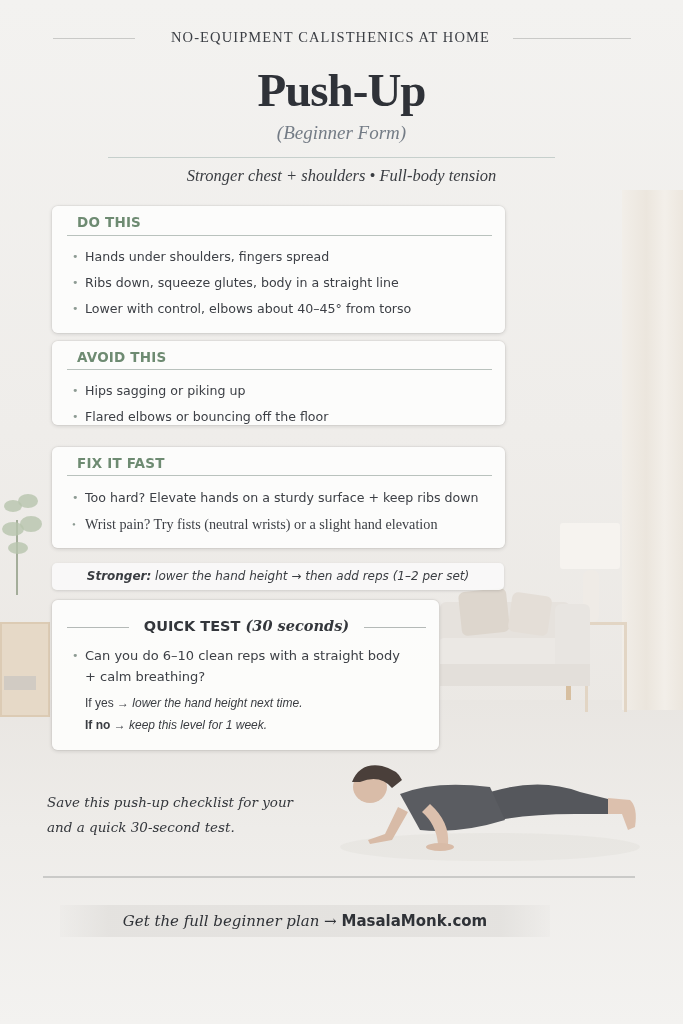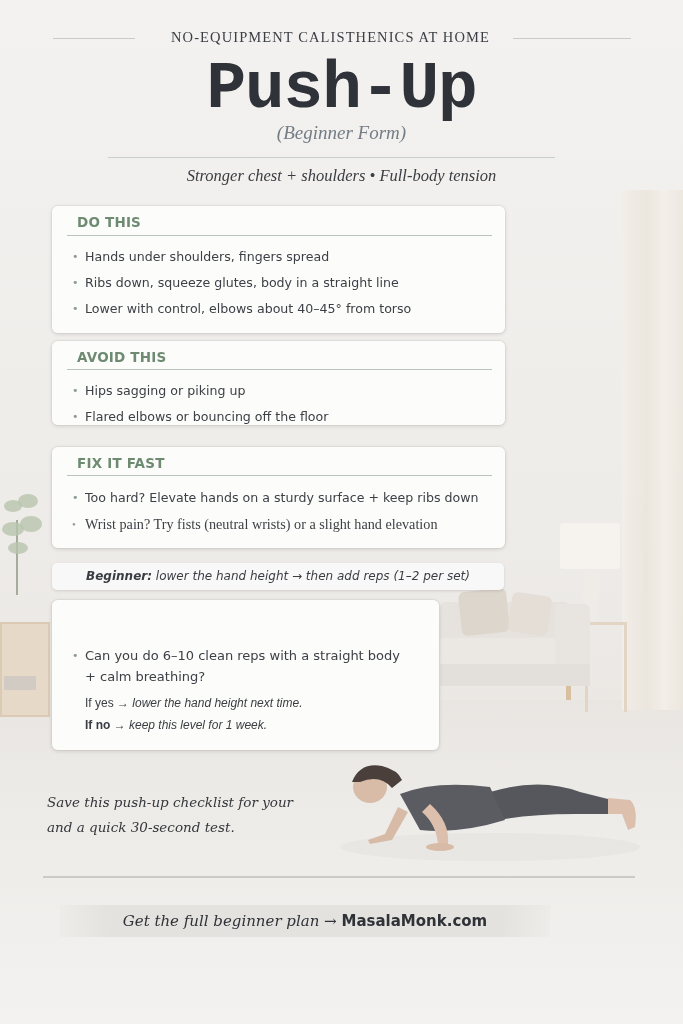--- a/index.html
+++ b/index.html
@@ -32,21 +32,21 @@
     .plant .leaf { position: absolute; background: #b7c4ad; border-radius: 50%; opacity: .8; }
     .plant .stem { position: absolute; left: 16px; top: 30px; width: 2px; height: 75px; background: #a4ad9a; }
     .shelf { position: absolute; left: 0; top: 622px; width: 50px; height: 95px; background: #e6d9c7; border: 2px solid #dccbb4; }
     .shelf .books { position: absolute; left: 2px; top: 52px; width: 32px; height: 14px; background: #d1cbc3; }
 
     .header-rule { position: absolute; top: 38px; height: 1px; background: #c9c9c7; }
     .kicker { position: absolute; left: 0; width: 661px; top: 29px; text-align: center;
       font-family: "Liberation Serif", serif; font-size: 14.5px; letter-spacing: 1.1px; color: #3b3e44; }
     .kicker span { background: transparent; padding: 0 10px; }
     .title { position: absolute; left: 0; width: 683px; top: 54px; text-align: center;
-      font-family: Liberation Mono, monospace; font-size: 66px; line-height: 72px; color: #2f3238; letter-spacing: -1px; }
+      font-family: Liberation Serif, serif; font-size: 47px; line-height: 72px; color: #2f3238; letter-spacing: -1px; }
     .subtitle { position: absolute; left: 0; width: 683px; top: 122px; text-align: center;
       font-family: "Liberation Serif", serif; font-style: italic; font-size: 19px; color: #747c86; }
     .sub-rule { position: absolute; left: 108px; width: 447px; top: 157px; height: 1px; background: #c6cfcc; }
     .tagline { position: absolute; left: 0; width: 683px; top: 166px; text-align: center;
       font-family: "Liberation Serif", serif; font-style: italic; font-size: 16.5px; color: #3a3d42; }
 
     .card { position: absolute; background: rgba(253,253,252,0.93); border-radius: 6px;
       box-shadow: 0 1px 4px rgba(0,0,0,0.14), 0 0 0 1px rgba(0,0,0,0.03); }
     .card-title { position: absolute; left: 25px; top: 8px; font-family: "DejaVu Sans", sans-serif;
       font-weight: bold; font-size: 13.5px; color: #6e8b72; letter-spacing: 0.2px; }
@@ -145,24 +145,31 @@
 <div class="card" style="left:52px;top:447px;width:453px;height:101px;">
   <div class="card-title">FIX IT FAST</div>
   <div class="card-rule" style="top:28px;"></div>
   <ul class="bullets" style="top:38px;">
     <li>Too hard? Elevate hands on a sturdy surface + keep ribs down</li>
     <li class="serif">Wrist pain? Try fists (neutral wrists) or a slight hand elevation</li>
   </ul>
 </div>
 
 <div class="progress-bar">
-  <b>Beginner:</b><span> lower the hand height → then add reps (1–2 per set)</span>
+  <b>Stronger:</b><span> lower the hand height → then add reps (1–2 per set)</span>
 </div>
 
 <div class="card" style="left:52px;top:600px;width:387px;height:150px;">
+  <div class="qt-title-wrap">
+    <div class="qt-line" style="left:0;width:62px;"></div>
+    <div class="qt-line" style="right:0;width:62px;"></div>
+    <div class="qt-title">
+      <span>QUICK TEST</span> <i>(30 seconds)</i>
+    </div>
+  </div>
   <div class="qt-bullet">Can you do 6–10 clean reps with a straight body + calm breathing?</div>
   <div class="qt-line-item" style="top:96px;">
     <span>If yes</span><i> → lower the hand height next time.</i>
   </div>
   <div class="qt-line-item" style="top:118px;">
     <b>If no</b><i> → keep this level for 1 week.</i>
   </div>
 </div>
 
 <svg class="figure" viewBox="0 0 300 110">

